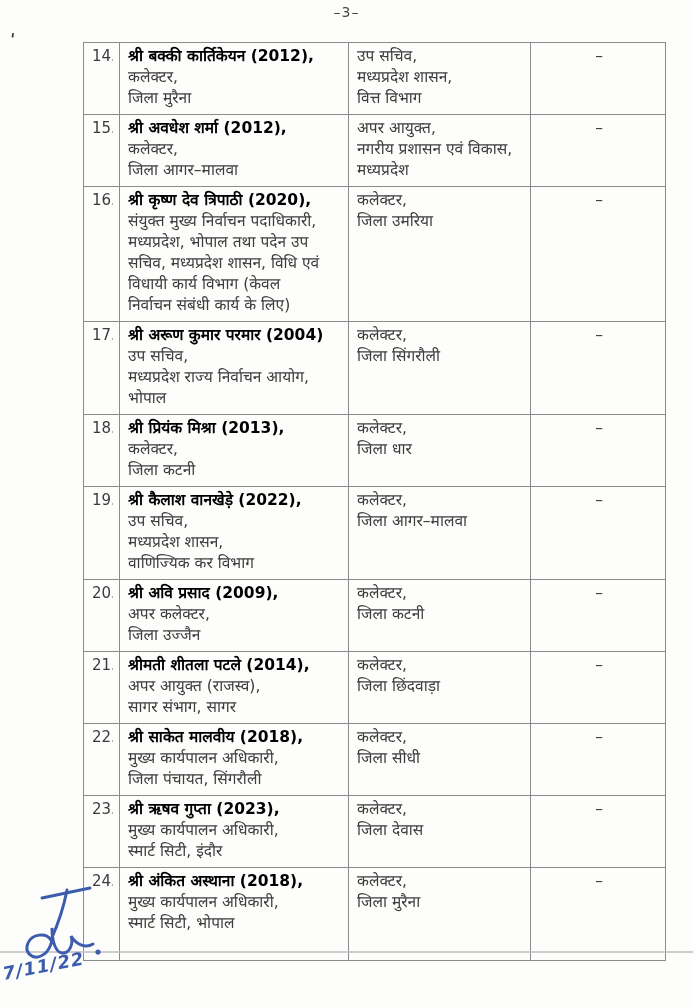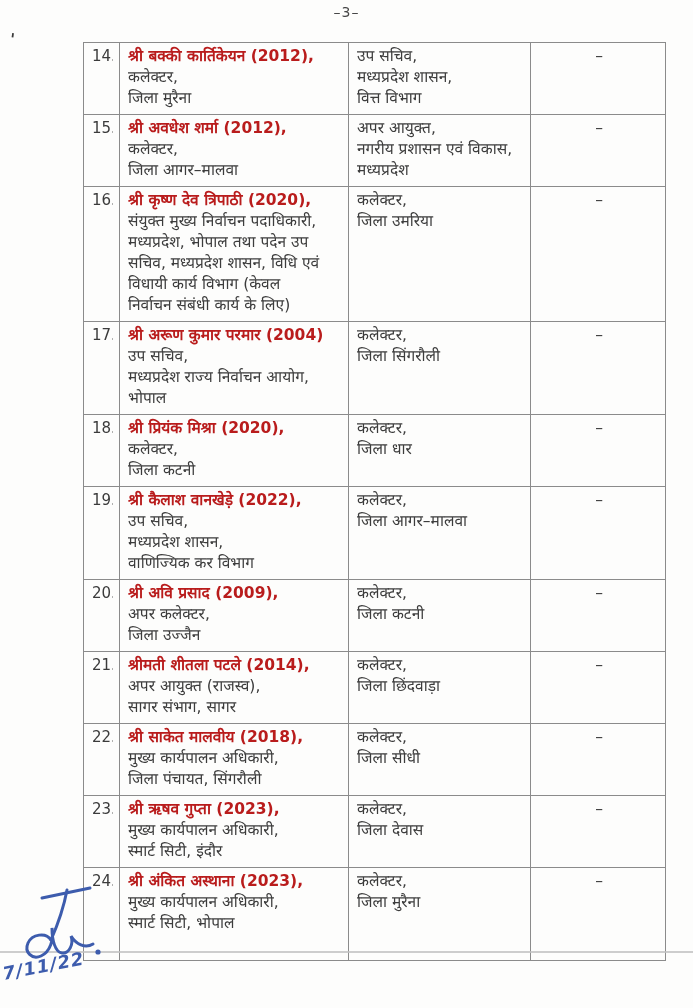--- a/index.html
+++ b/index.html
@@ -52,21 +52,21 @@
   }
 
   .cell-line { line-height: 21px; white-space: nowrap; overflow: hidden; }
 
   .col-serial { width: 36px; padding-left: 5px; padding-right: 2px; }
   .col-name   { width: 229px; }
   .col-posting{ width: 182px; }
   .col-remark { width: 135px; text-align: center; }
 
   .serial { font-size: 15px; color: #3b3b3b; }
-  .name-bold { font-weight: bold; color: #b91c1c; }
+  .name-bold { font-weight: bold; color: #000000; }
   .remark { color: #444444; }
 
   .officer-table tbody tr:last-child td { padding-bottom: 26px; }
 
   .scan-line {
     position: absolute;
     left: 0;
     top: 951px;
     width: 693px;
     height: 2px;
@@ -180,21 +180,21 @@
           </td>
     <td class="col-remark">
       <div class="cell-line remark">–</div>
     </td>
   </tr>
         <tr>
     <td class="col-serial">
       <div class="cell-line serial">18.</div>
     </td>
     <td class="col-name">
-      <div class="cell-line name-bold">श्री प्रियंक मिश्रा (2020),</div>
+      <div class="cell-line name-bold">श्री प्रियंक मिश्रा (2013),</div>
     <div class="cell-line">कलेक्टर,</div>
             <div class="cell-line">जिला कटनी</div>
           </td>
     <td class="col-posting">
             <div class="cell-line">कलेक्टर,</div>
             <div class="cell-line">जिला धार</div>
           </td>
     <td class="col-remark">
       <div class="cell-line remark">–</div>
     </td>
@@ -283,21 +283,21 @@
           </td>
     <td class="col-remark">
       <div class="cell-line remark">–</div>
     </td>
   </tr>
         <tr>
     <td class="col-serial">
       <div class="cell-line serial">24.</div>
     </td>
     <td class="col-name">
-      <div class="cell-line name-bold">श्री अंकित अस्थाना (2023),</div>
+      <div class="cell-line name-bold">श्री अंकित अस्थाना (2018),</div>
     <div class="cell-line">मुख्य कार्यपालन अधिकारी,</div>
             <div class="cell-line">स्मार्ट सिटी, भोपाल</div>
           </td>
     <td class="col-posting">
             <div class="cell-line">कलेक्टर,</div>
             <div class="cell-line">जिला मुरैना</div>
           </td>
     <td class="col-remark">
       <div class="cell-line remark">–</div>
     </td>

